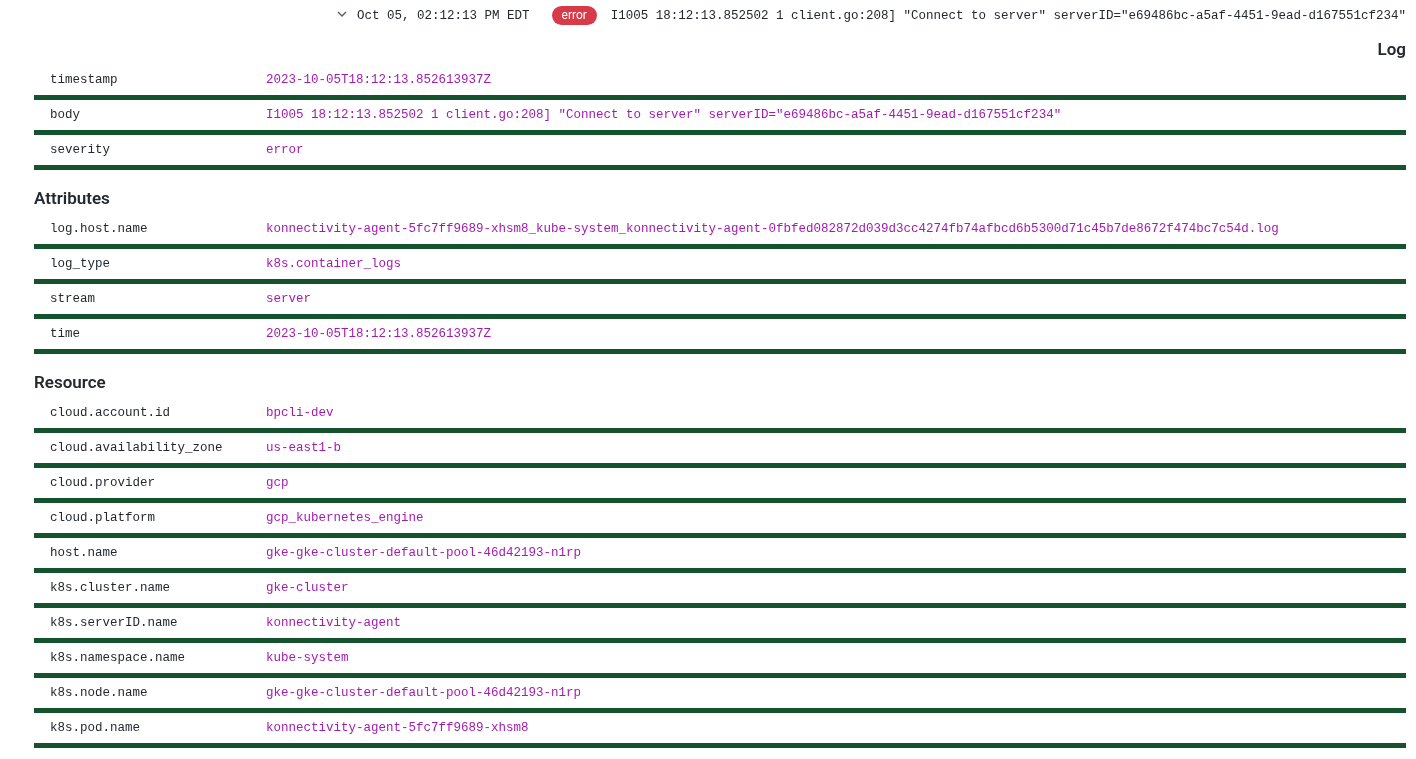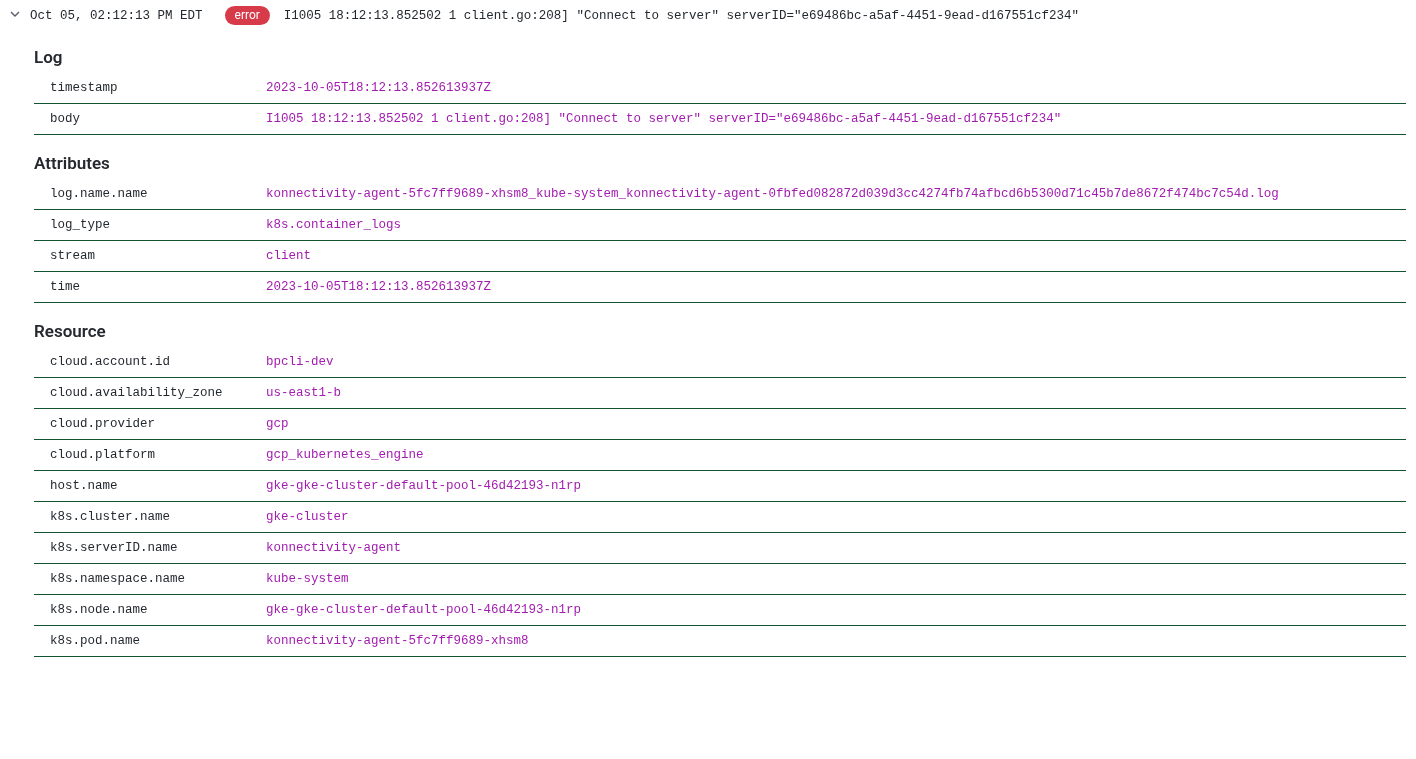--- a/index.html
+++ b/index.html
@@ -12,20 +12,21 @@
   }
   .mono {
     font-family: "SFMono-Regular", Consolas, "Liberation Mono", Menlo, monospace;
     font-size: 12.5px;
   }
   .log-row {
     display: flex;
     align-items: center;
     padding: 6px 10px 4px 10px;
     gap: 8px;
+    justify-content: flex-end;
   }
   .chevron {
     color: #57606a;
     font-size: 11px;
     width: 12px;
     display: inline-block;
     cursor: pointer;
   }
   .timestamp-short {
     color: #24292f;
@@ -50,27 +51,27 @@
   }
   .detail {
     padding: 10px 10px 10px 34px;
   }
   .section-title {
     font-size: 17px;
     font-weight: 600;
     color: #24292f;
     margin: 18px 0 6px 0;
   }
-  .section-title:first-child { margin-top: 8px; }
+  .section-title:first-child { margin-top: 0; text-align: right; }
   .kv-table {
     width: 100%;
     border-collapse: collapse;
   }
   .kv-table tr {
-    border-bottom: 1px solid #14532d;
+    border-bottom: 5px solid #14532d;
   }
   .kv-table td {
     padding: 8px 0 8px 16px;
     vertical-align: top;
   }
   .kv-key {
     width: 200px;
     color: #24292f;
   }
   .kv-val {
@@ -98,37 +99,41 @@
   <table class="kv-table mono">
     <tbody>
         <tr>
       <td class="kv-key">timestamp</td>
       <td class="kv-val">2023-10-05T18:12:13.852613937Z</td>
     </tr>
     <tr>
       <td class="kv-key">body</td>
       <td class="kv-val">I1005 18:12:13.852502       1 client.go:208] "Connect to server" serverID="e69486bc-a5af-4451-9ead-d167551cf234"</td>
     </tr>
+    <tr>
+      <td class="kv-key">severity</td>
+      <td class="kv-val">error</td>
+    </tr>
   </tbody>
     </table>
 
   <div class="section-title">Attributes</div>
   <table class="kv-table mono">
     <tbody>
         <tr>
-      <td class="kv-key">log.name.name</td>
+      <td class="kv-key">log.host.name</td>
       <td class="kv-val">konnectivity-agent-5fc7ff9689-xhsm8_kube-system_konnectivity-agent-0fbfed082872d039d3cc4274fb74afbcd6b5300d71c45b7de8672f474bc7c54d.log</td>
     </tr>
     <tr>
       <td class="kv-key">log_type</td>
       <td class="kv-val">k8s.container_logs</td>
     </tr>
     <tr>
       <td class="kv-key">stream</td>
-      <td class="kv-val">client</td>
+      <td class="kv-val">server</td>
     </tr>
     <tr>
       <td class="kv-key">time</td>
       <td class="kv-val">2023-10-05T18:12:13.852613937Z</td>
     </tr>
   </tbody>
     </table>
 
   <div class="section-title">Resource</div>
   <table class="kv-table mono">

